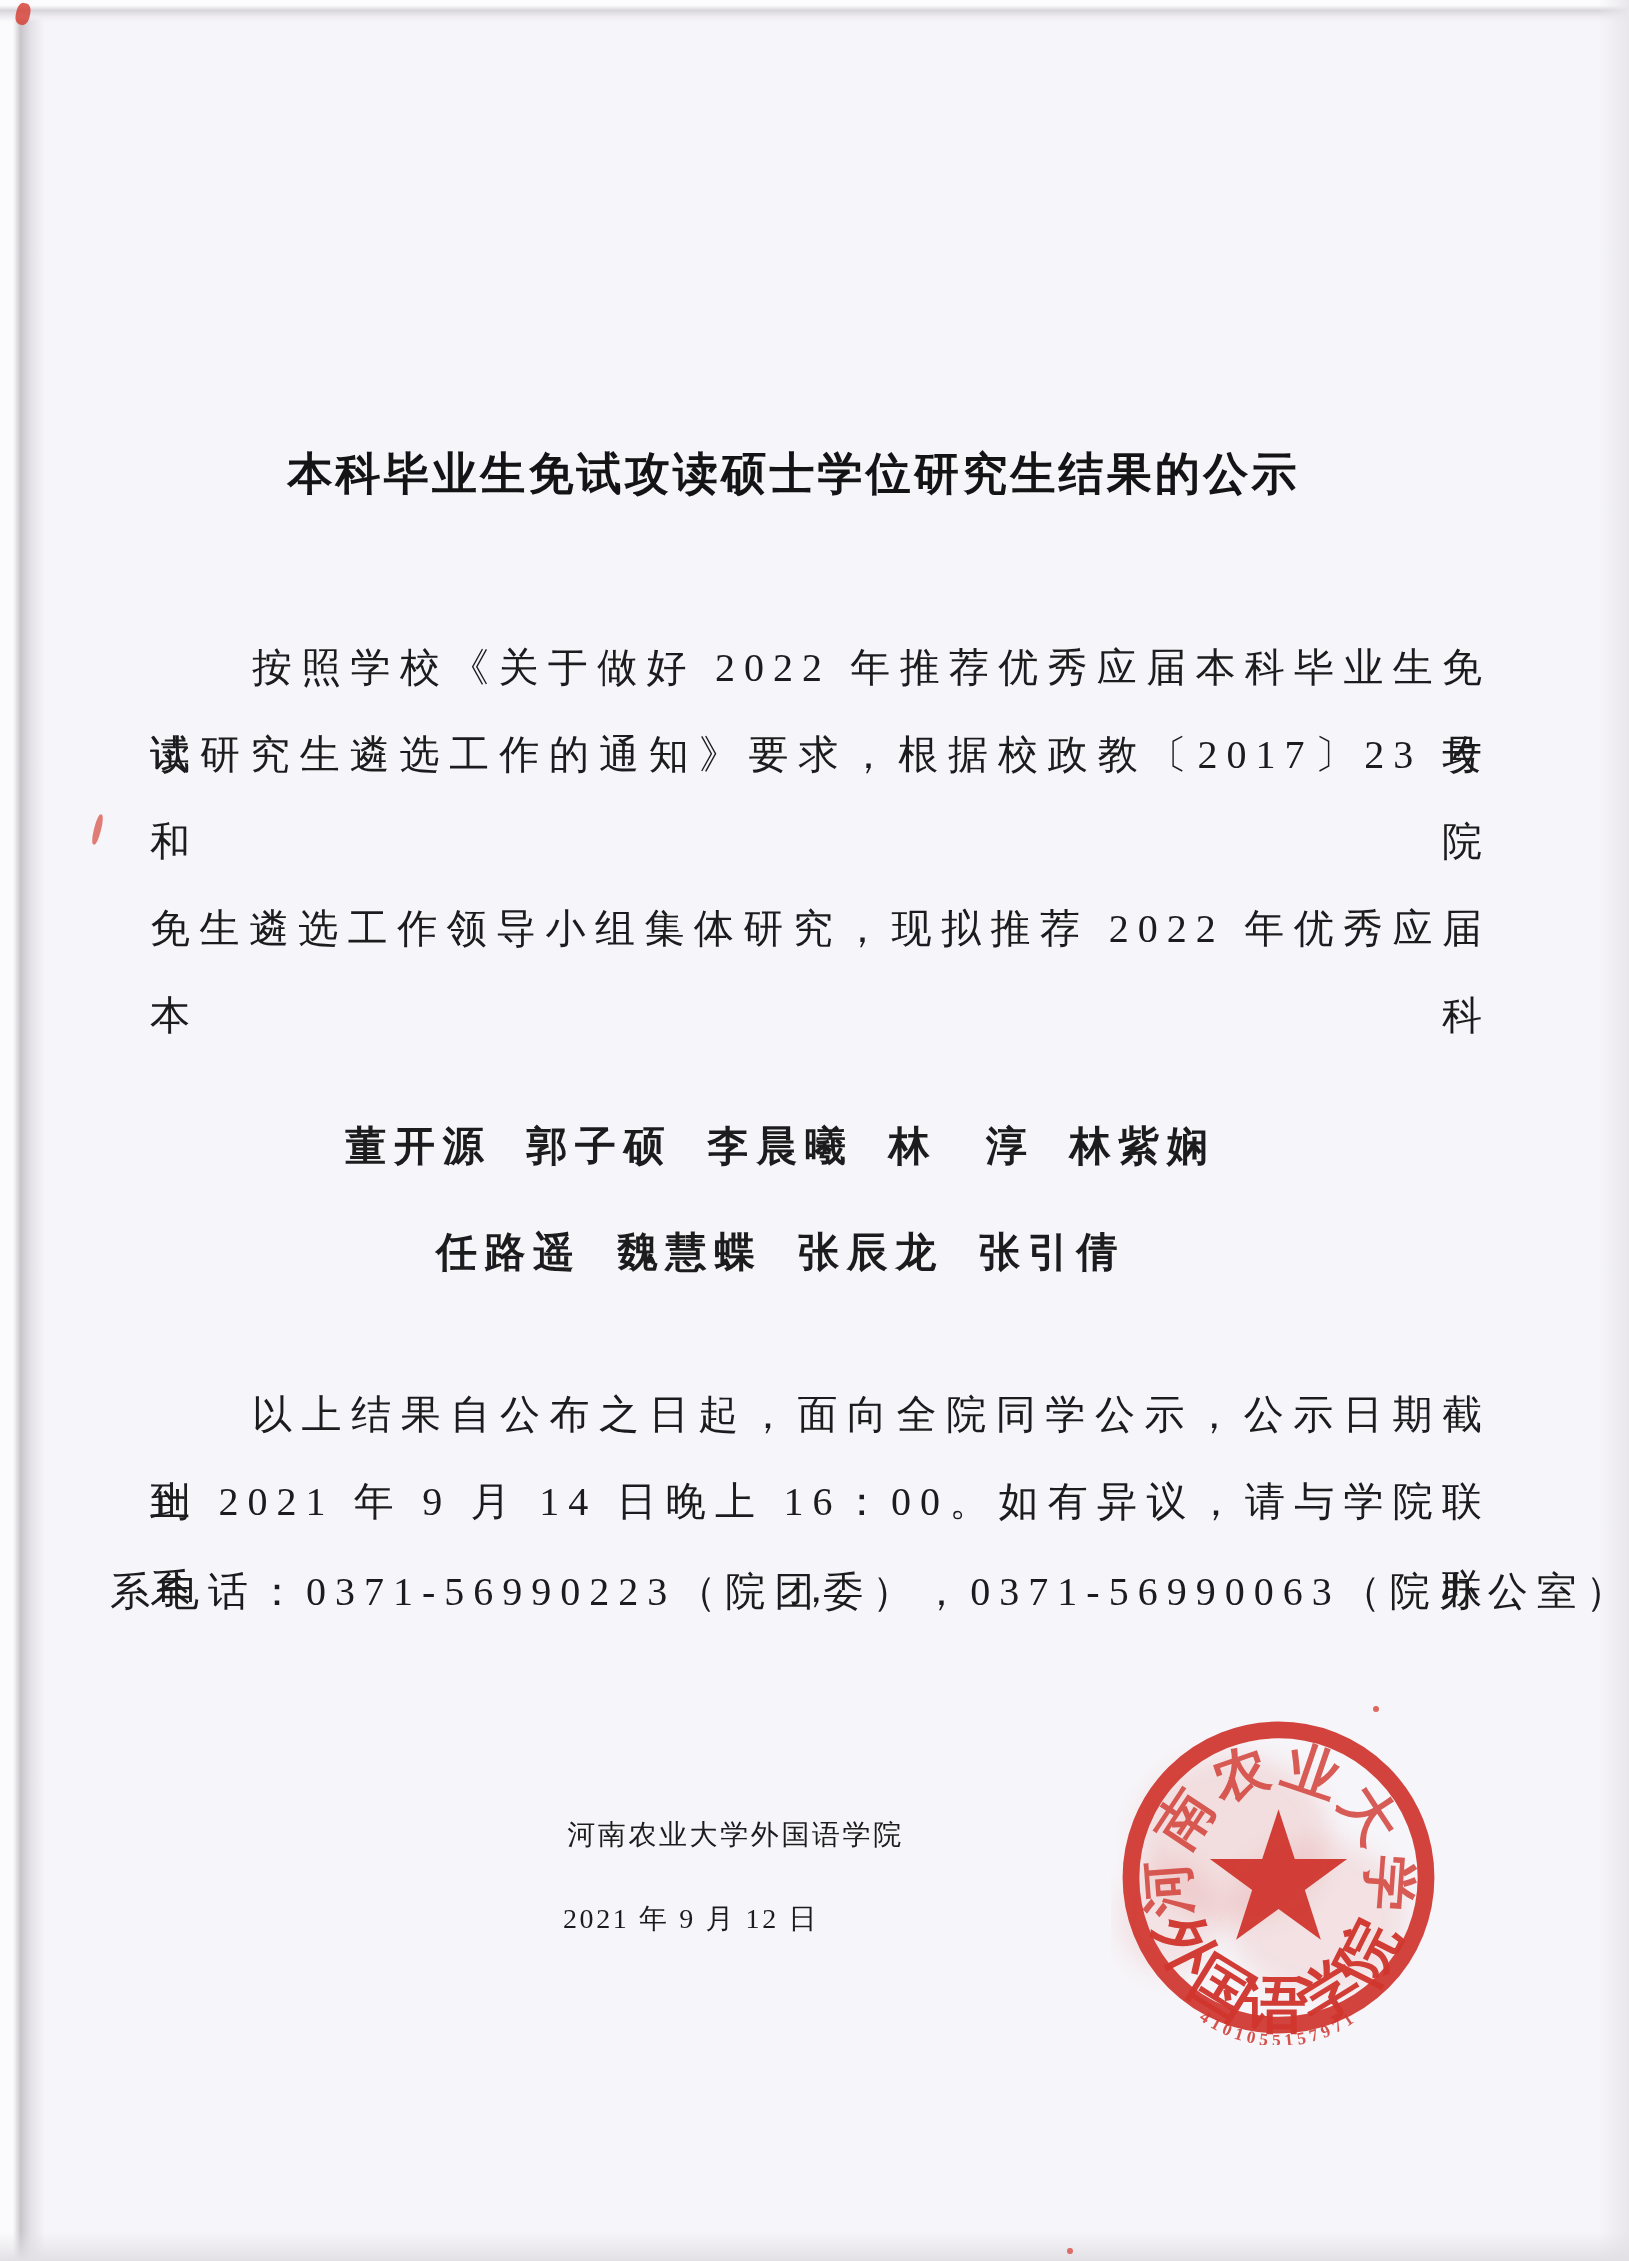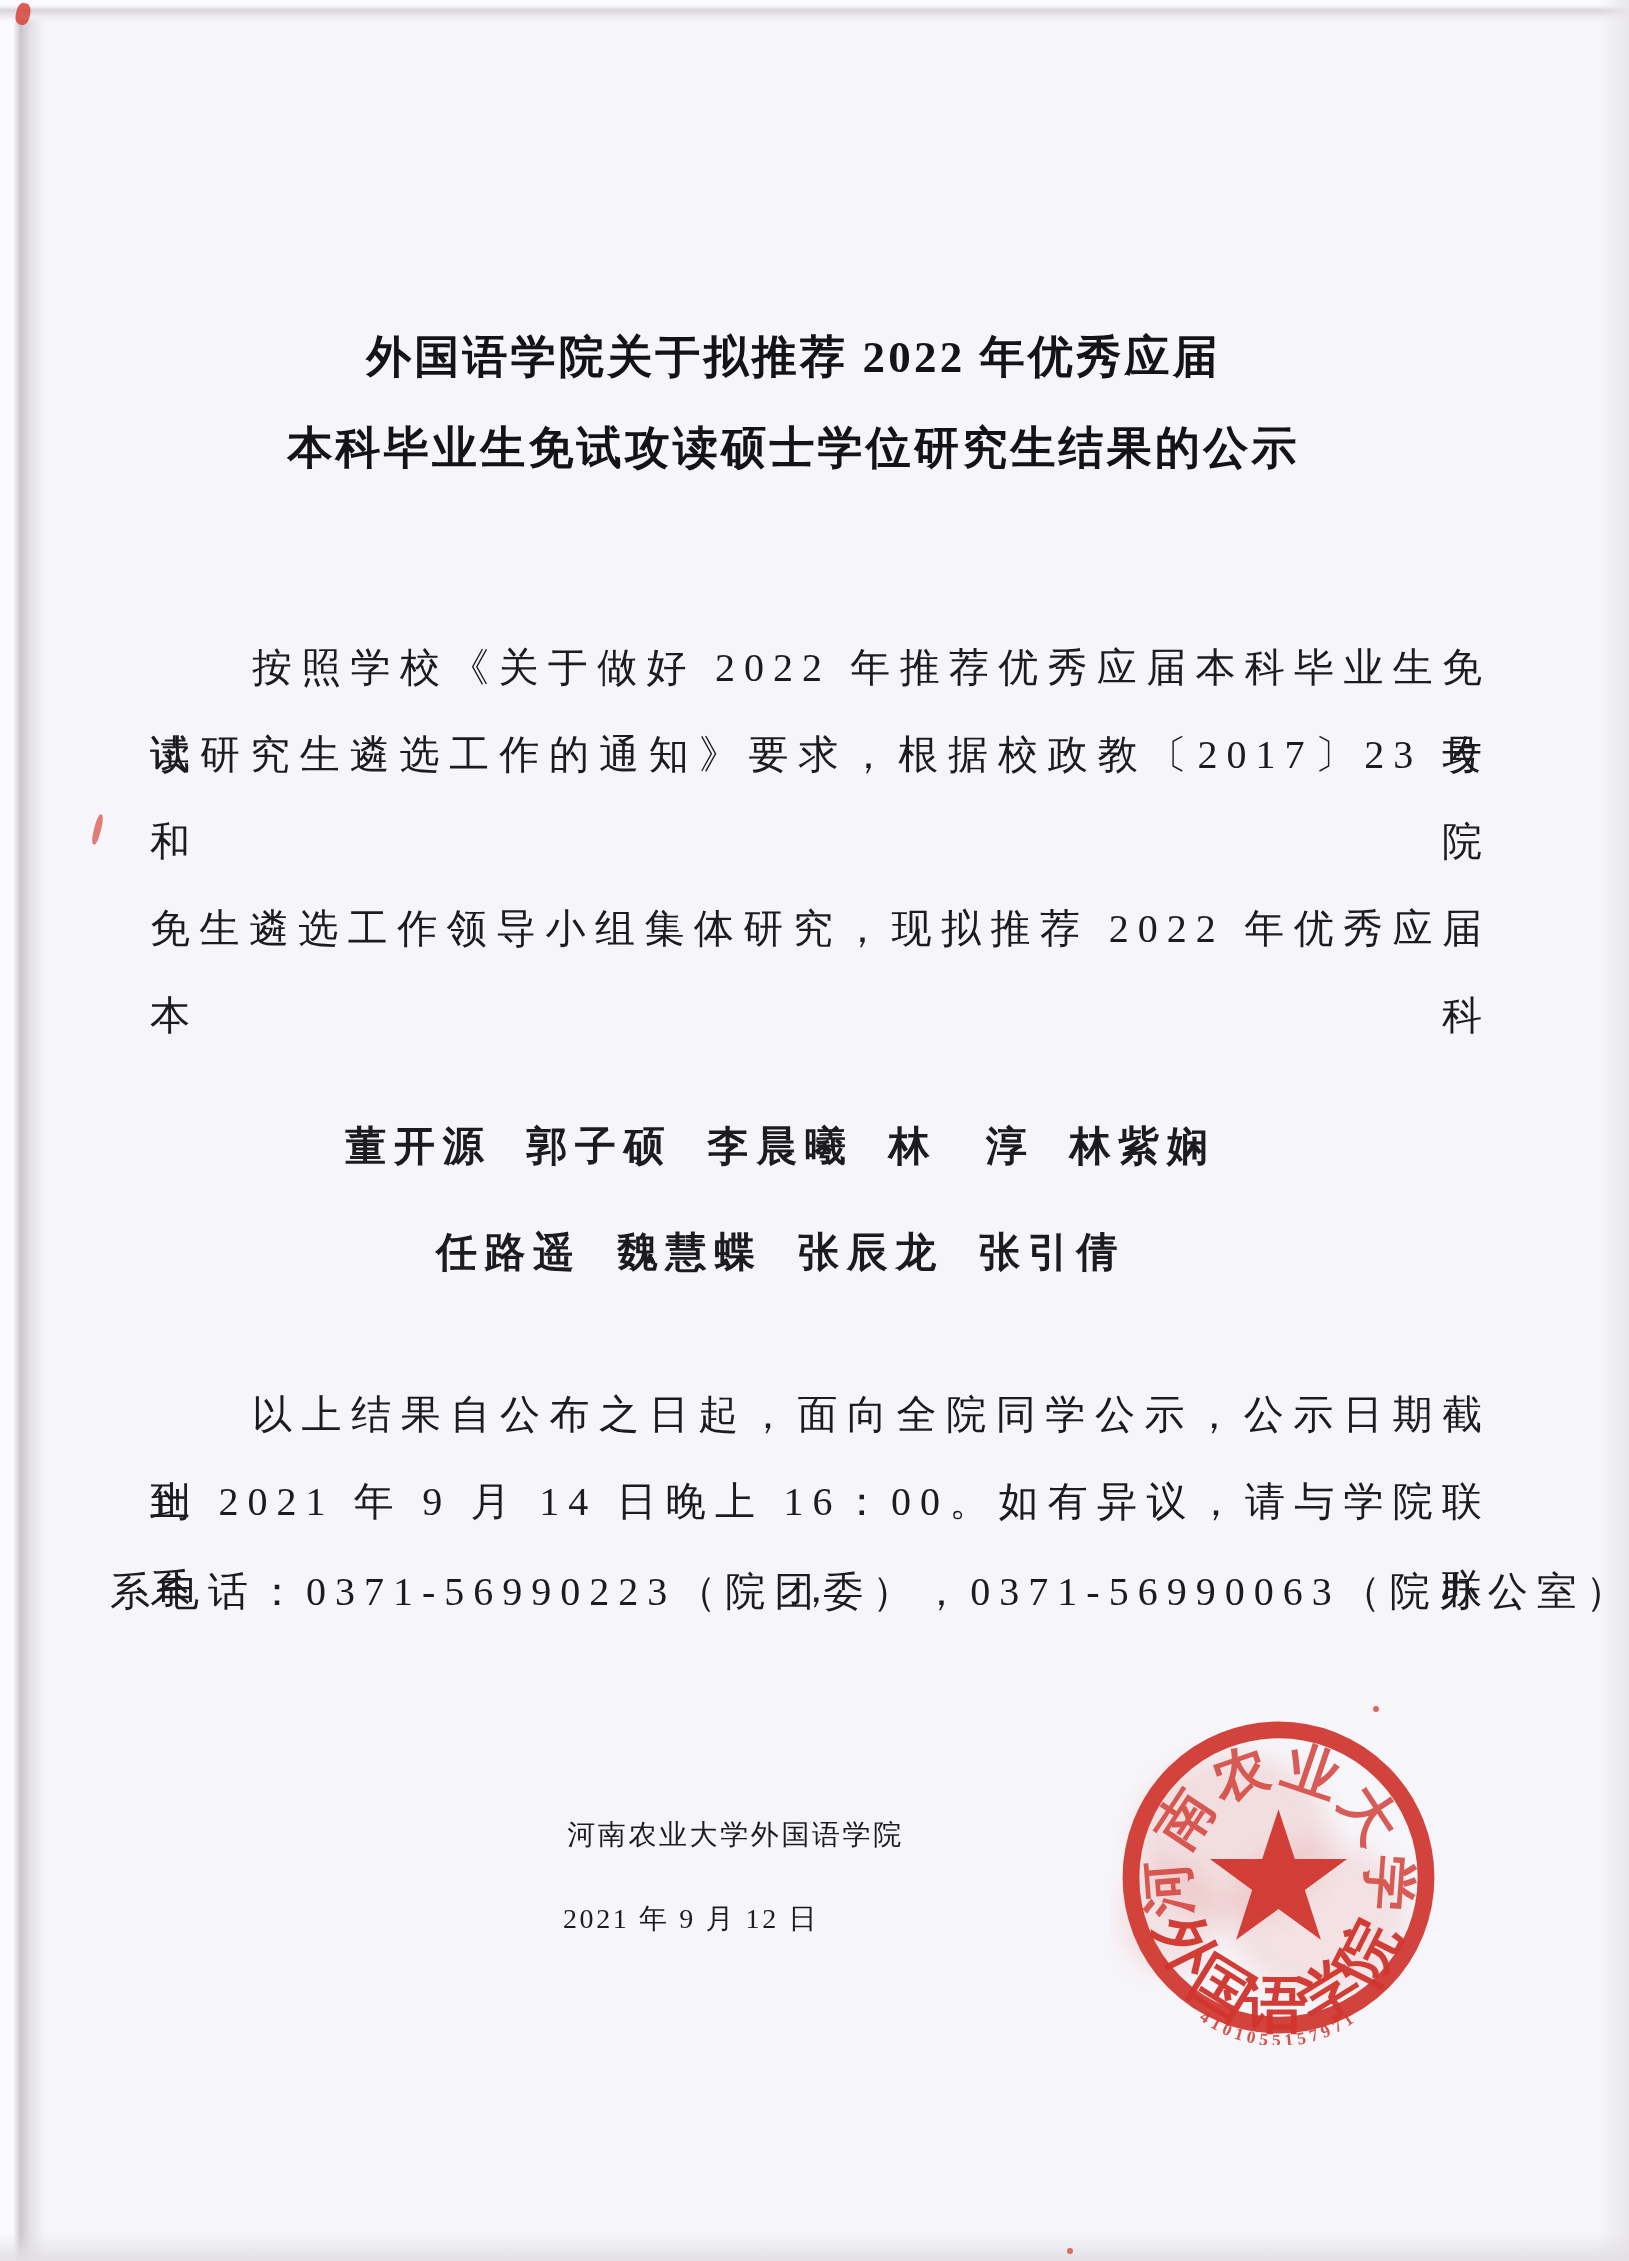--- a/index.html
+++ b/index.html
@@ -53,22 +53,21 @@
 
   <div class="edge edge-left"></div>
   <div class="edge edge-top"></div>
   <div class="edge edge-right"></div>
   <div class="edge edge-bottom"></div>
   <div class="artifact a1"></div>
   <div class="artifact a2"></div>
   <div class="artifact a3"></div>
   <div class="artifact a4"></div>
 
-  <h1 class="title" style="top:322px">外国语学院关于拟推荐 2022 年优秀应届</h1>
-  <h1 class="title" style="top:413px">本科毕业生免试攻读硕士学位研究生结果的公示</h1>
+  <h1 class="title" style="top:439px">本科毕业生免试攻读硕士学位研究生结果的公示</h1>
 
   <div class="bodyline just indent" style="top:624px">按照学校《关于做好 2022 年推荐优秀应届本科毕业生免试攻</div>
   <div class="bodyline just" style="top:711px">读研究生遴选工作的通知》要求，根据校政教〔2017〕23 号和院</div>
   <div class="bodyline just" style="top:885px">免生遴选工作领导小组集体研究，现拟推荐 2022 年优秀应届本科</div>
 
   <div class="names" style="top:1111px">董开源 郭子硕 李晨曦 林　淳 林紫娴</div>
   <div class="names" style="top:1217px">任路遥 魏慧蝶 张辰龙 张引倩</div>
 
   <div class="bodyline just indent" style="top:1371px">以上结果自公布之日起，面向全院同学公示，公示日期截止</div>
   <div class="bodyline just" style="top:1458px">到 2021 年 9 月 14 日晚上 16：00。如有异议，请与学院联系，联</div>

